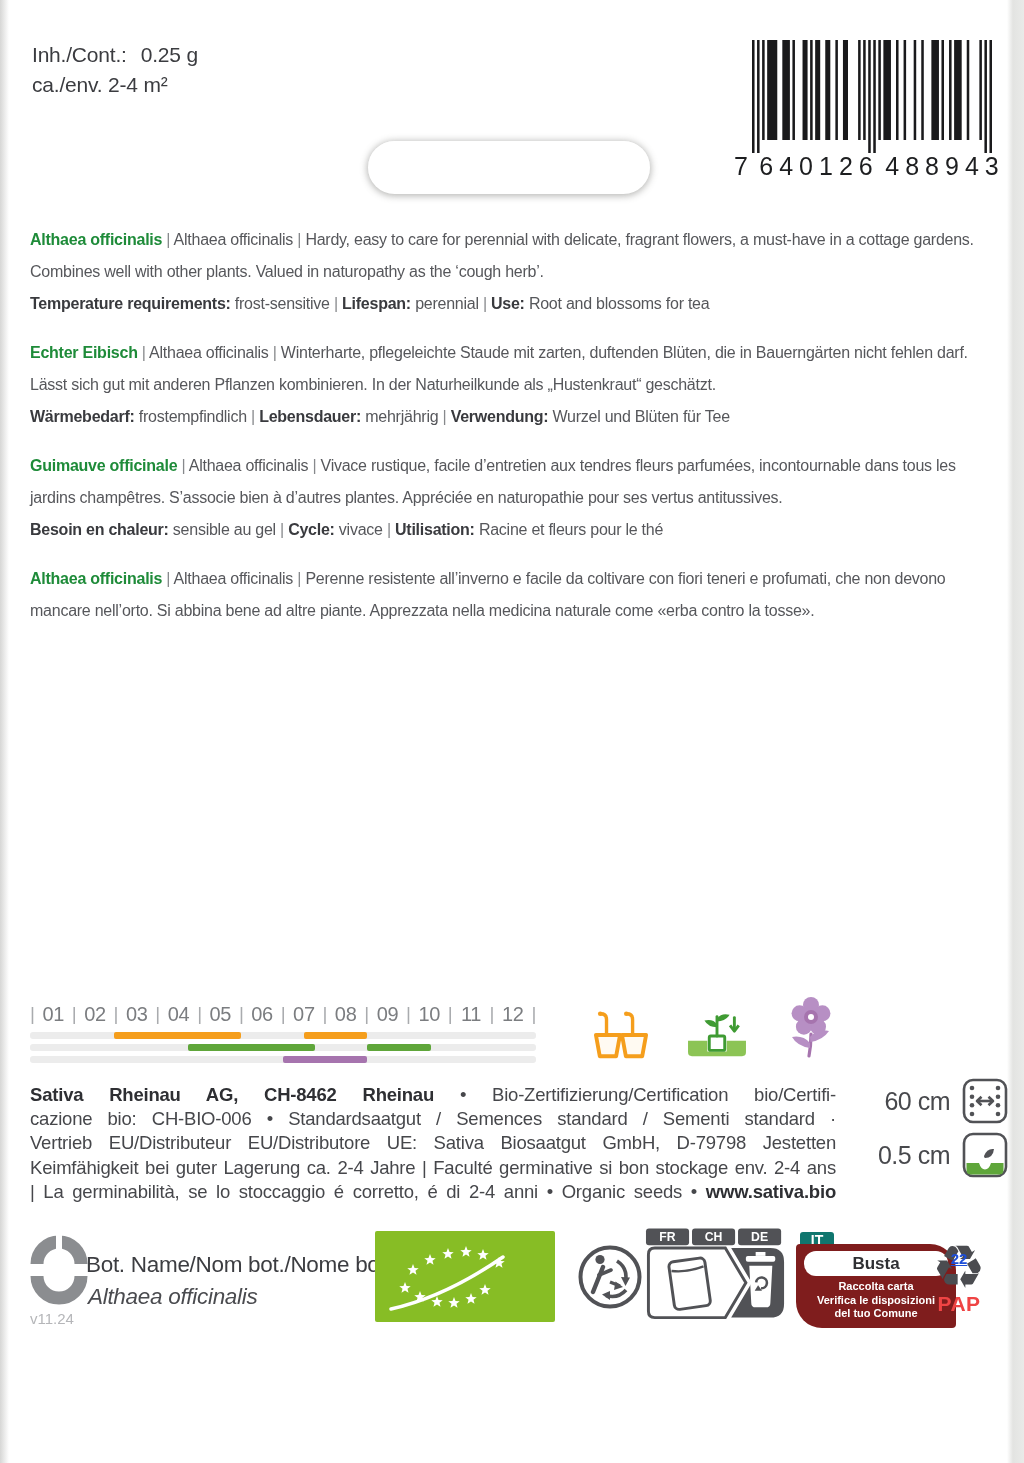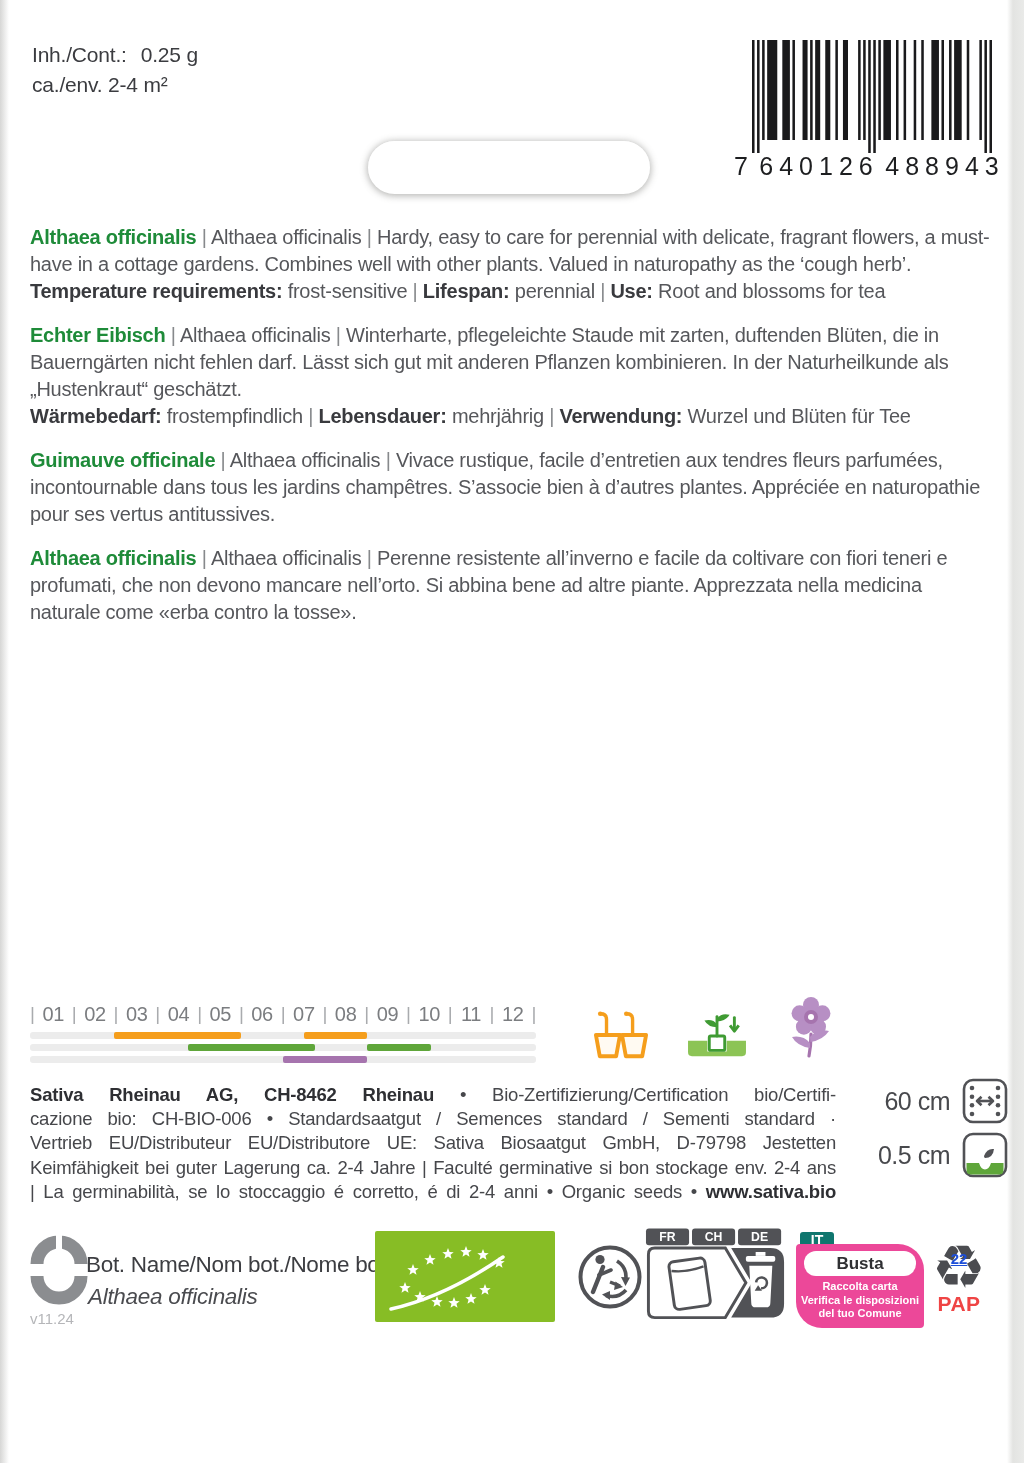--- a/index.html
+++ b/index.html
@@ -23,21 +23,21 @@
   .bc-digits .g0{width:22px;}
   .bc-digits .g{flex:1;text-align:center;letter-spacing:6px;}
 
   
   .hang-slot{position:absolute;left:368px;top:141px;width:282px;height:53px;border-radius:27px;background:#fff;
     box-shadow:0 1px 7px 1px rgba(95,95,90,.45), inset 0 1px 2px rgba(255,255,255,.9);}
 
   
   .lang-blocks{position:absolute;left:30px;top:224px;width:962px;}
   .lang-block{margin:0 0 17px 0;}
-  .lang-block p{margin:0;font-size:20px;line-height:27px;letter-spacing:-0.25px;color:#56575b;}
+  .lang-block p{margin:0;font-size:16px;line-height:32px;letter-spacing:-0.25px;color:#56575b;}
   .block-title{font-weight:bold;color:#1e8b39;}
   .sep{color:#87898c;}
   .facts strong{color:#393a3e;}
 
   
   .calendar{position:absolute;left:30px;top:1001px;width:506px;}
   .cal-months{display:flex;align-items:center;height:26px;font-size:20px;color:#7b7d80;letter-spacing:-0.3px;}
   .cal-months .month{flex:1;text-align:center;}
   .cal-months .pipe{color:#a9abae;font-size:19px;}
   .track{position:relative;height:7px;background:#ececec;border-radius:3px;}
@@ -64,21 +64,21 @@
   .botname-label{position:absolute;left:86px;top:1252px;font-size:22.5px;color:#3c3d41;letter-spacing:-0.3px;}
   .botname-value{position:absolute;left:88px;top:1284px;font-size:22.5px;font-style:italic;color:#4a4b4f;letter-spacing:-0.3px;}
 
   .eu-logo{position:absolute;left:375px;top:1231px;width:180px;height:91px;background:#87bd25;border-radius:2px;}
   .triman{position:absolute;left:577px;top:1244px;}
   .paper-sort{position:absolute;left:645px;top:1228px;}
 
   .busta{position:absolute;left:796px;top:1231px;width:160px;height:98px;}
   .busta-tab{position:absolute;left:4px;top:1px;width:34px;height:16px;background:#0f766e;border-radius:3px 3px 0 0;
     color:#fff;font-weight:bold;font-size:14px;display:flex;align-items:center;justify-content:center;}
-  .busta-body{position:absolute;left:0;top:13px;width:128px;height:84px;background:#ec4899;border-radius:4px 26px 4px 26px;}
+  .busta-body{position:absolute;left:0;top:13px;width:160px;height:84px;background:#7f1d1d;border-radius:4px 26px 4px 26px;}
   .busta-band{position:absolute;left:8px;right:8px;top:7px;height:25px;background:#fff;border-radius:12px;
     display:flex;align-items:center;justify-content:center;font-weight:bold;font-size:17px;color:#2f3033;}
   .busta-lines{position:absolute;left:2px;right:2px;top:36px;text-align:center;color:#fff;font-weight:bold;
     font-size:11px;line-height:13.5px;}
 
   .pap{position:absolute;left:920px;top:1238px;width:78px;text-align:center;}
   .pap-glyph{font-family:"DejaVu Sans",sans-serif;font-size:60px;line-height:58px;color:#4b4c50;display:block;}
   .pap-num{position:absolute;top:12px;left:0;right:0;font-weight:bold;font-size:15px;color:#1d4ed8;text-decoration:underline;}
   .pap-label{font-weight:bold;font-size:21px;color:#ef4444;letter-spacing:.5px;margin-top:-4px;}
 </style>
@@ -143,20 +143,21 @@
       <div class="lang-block">
         <p class="desc"><span class="block-title">Althaea officinalis</span><span class="sep"> | </span><span class="bot">Althaea officinalis</span><span class="sep"> | </span><span class="body-text">Hardy, easy to care for perennial with delicate, fragrant flowers, a must-have in a cottage gardens. Combines well with other plants. Valued in naturopathy as the ‘cough herb’.</span></p>
         <p class="facts"><strong>Temperature requirements:</strong><span> frost-sensitive</span><span class="sep"> | </span><strong>Lifespan:</strong><span> perennial</span><span class="sep"> | </span><strong>Use:</strong><span> Root and blossoms for tea</span></p>
       </div>
       <div class="lang-block">
         <p class="desc"><span class="block-title">Echter Eibisch</span><span class="sep"> | </span><span class="bot">Althaea officinalis</span><span class="sep"> | </span><span class="body-text">Winterharte, pflegeleichte Staude mit zarten, duftenden Blüten, die in Bauerngärten nicht fehlen darf. Lässt sich gut mit anderen Pflanzen kombinieren. In der Naturheilkunde als „Hustenkraut“ geschätzt.</span></p>
         <p class="facts"><strong>Wärmebedarf:</strong><span> frostempfindlich</span><span class="sep"> | </span><strong>Lebensdauer:</strong><span> mehrjährig</span><span class="sep"> | </span><strong>Verwendung:</strong><span> Wurzel und Blüten für Tee</span></p>
       </div>
       <div class="lang-block">
         <p class="desc"><span class="block-title">Guimauve officinale</span><span class="sep"> | </span><span class="bot">Althaea officinalis</span><span class="sep"> | </span><span class="body-text">Vivace rustique, facile d’entretien aux tendres fleurs parfumées, incontournable dans tous les jardins champêtres. S’associe bien à d’autres plantes. Appréciée en naturopathie pour ses vertus antitussives.</span></p>
+        <p class="facts"><strong>Besoin en chaleur:</strong><span> sensible au gel</span><span class="sep"> | </span><strong>Cycle:</strong><span> vivace</span><span class="sep"> | </span><strong>Utilisation:</strong><span> Racine et fleurs pour le thé</span></p>
       </div>
       <div class="lang-block">
         <p class="desc"><span class="block-title">Althaea officinalis</span><span class="sep"> | </span><span class="bot">Althaea officinalis</span><span class="sep"> | </span><span class="body-text">Perenne resistente all’inverno e facile da coltivare con fiori teneri e profumati, che non devono mancare nell’orto. Si abbina bene ad altre piante. Apprezzata nella medicina naturale come «erba contro la tosse».</span></p>
       </div>
     </div>
 
   <div class="calendar">
     <div id="cal-months" class="cal-months">
         <span class="pipe">|</span>
         <span class="month">01</span>

